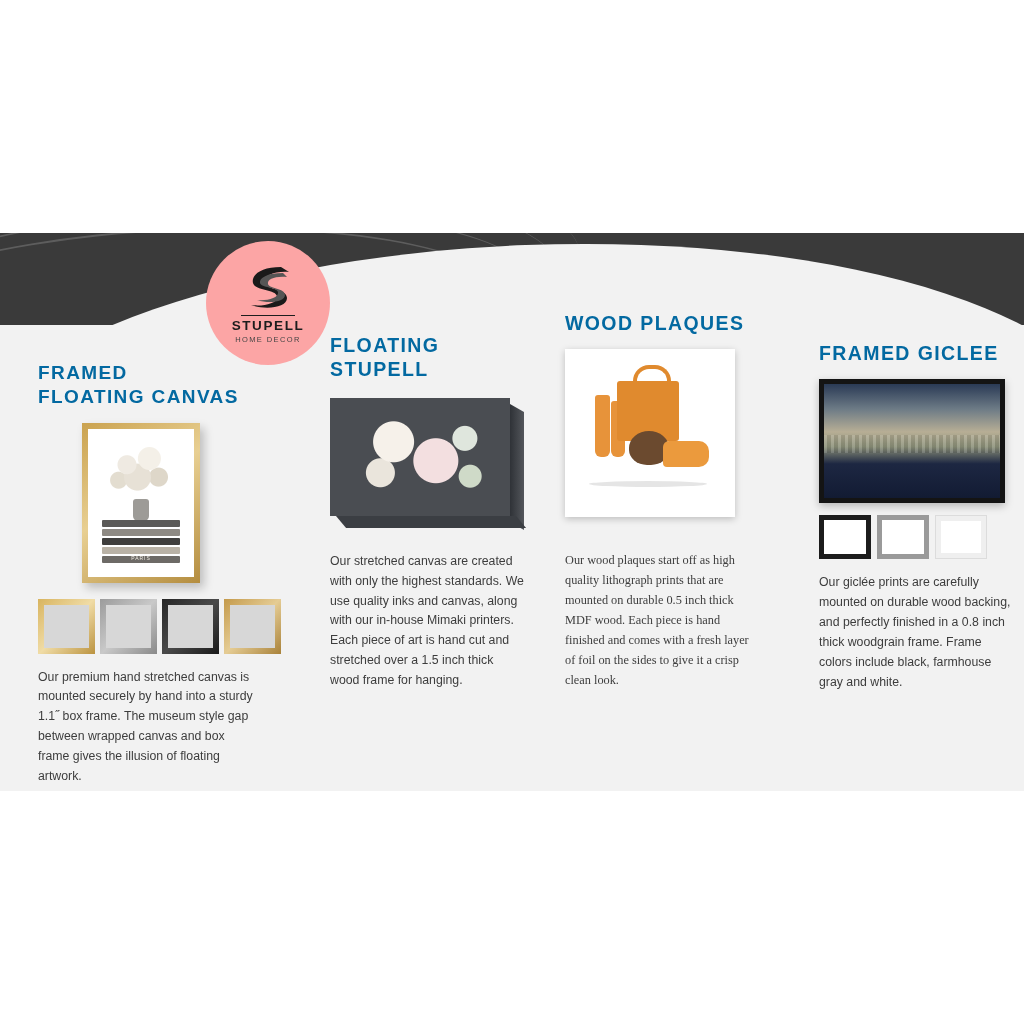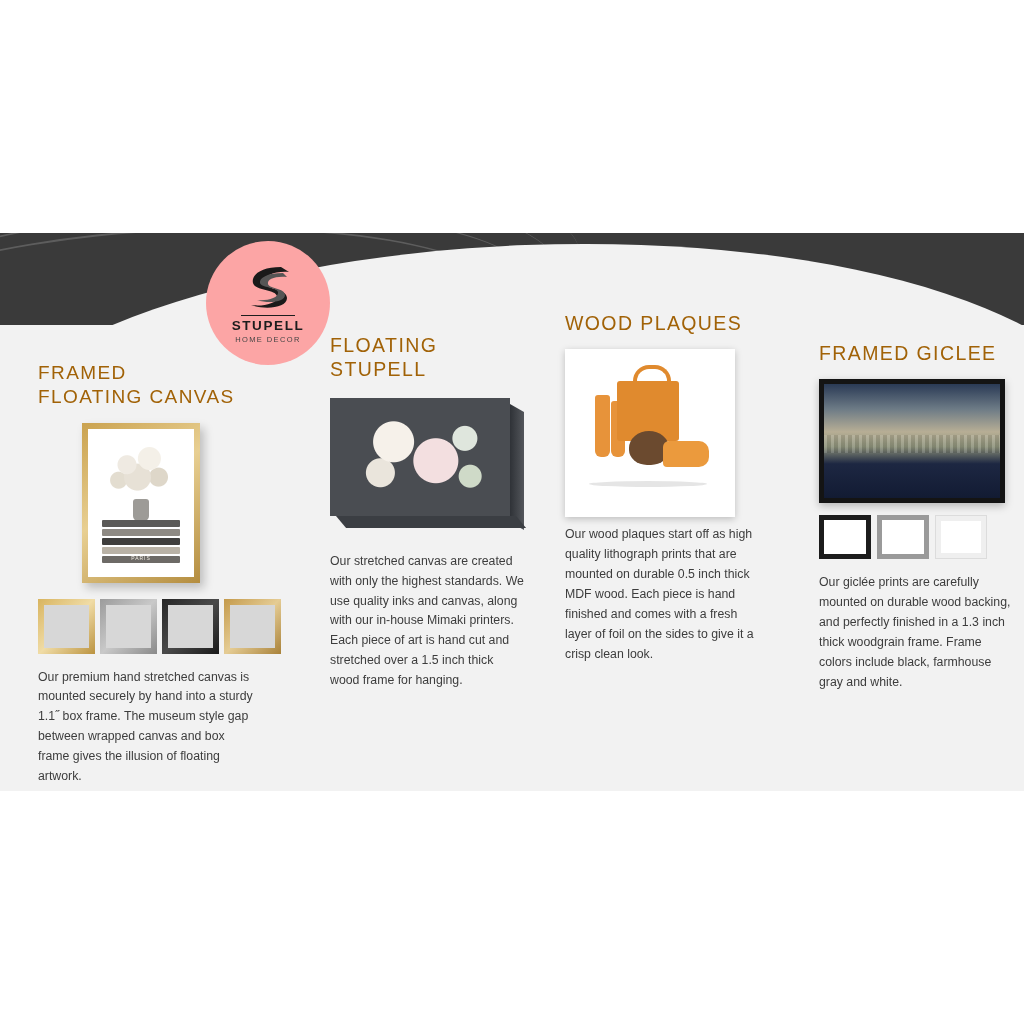--- a/index.html
+++ b/index.html
@@ -92,23 +92,23 @@
   .logo-rule {
     width: 54px;
     height: 1px;
     background: #1d1d1d;
     margin: 2px 0 2px 0;
   }
 
   
   .col { position: absolute; }
   .col-title {
-    font-weight: normal;
+    font-weight: bold;
     letter-spacing: 1.4px;
-    color: #a16207;
+    color: #0369a1;
     line-height: 1.25;
   }
   .col-body {
     font-size: 12.3px;
     line-height: 1.62;
     color: #3d3d3d;
   }
 
   
   #col1 { left: 38px; top: 128px; width: 252px; }
@@ -285,21 +285,21 @@
     background: rgba(0,0,0,0.10);
     border-radius: 50%;
   }
   .plaque-sig {
     position: absolute;
     right: 14px; bottom: 14px;
     font-size: 5px;
     color: #9a9a9a;
     letter-spacing: .5px;
   }
-  #col3 .col-body { margin-top: 8px; width: 196px; }
+  #col3 .col-body { margin-top: 34px; width: 196px; font-family: Liberation Serif, serif; }
 
   
   #col4 { left: 795px; top: 108px; width: 196px; margin-left: 24px; }
   #col4 .col-title { font-size: 19.5px; }
   .giclee {
     margin-top: 14px;
     width: 186px;
     height: 124px;
     background: #141414;
     padding: 5px;
@@ -446,17 +446,17 @@
         <div class="fc fc-black">
             <div class="fcin"></div>
           </div>
         <div class="fc fc-gray">
             <div class="fcin"></div>
           </div>
         <div class="fc fc-white">
             <div class="fcin"></div>
           </div>
       </div>
-      <div class="col-body">Our giclée prints are carefully mounted on durable wood backing, and perfectly finished in a 1.3 inch thick woodgrain frame. Frame colors include black, farmhouse gray and white.</div>
+      <div class="col-body">Our giclée prints are carefully mounted on durable wood backing, and perfectly finished in a 0.8 inch thick woodgrain frame. Frame colors include black, farmhouse gray and white.</div>
     </div>
 
   </div>
 </div>
 
 </body></html>

